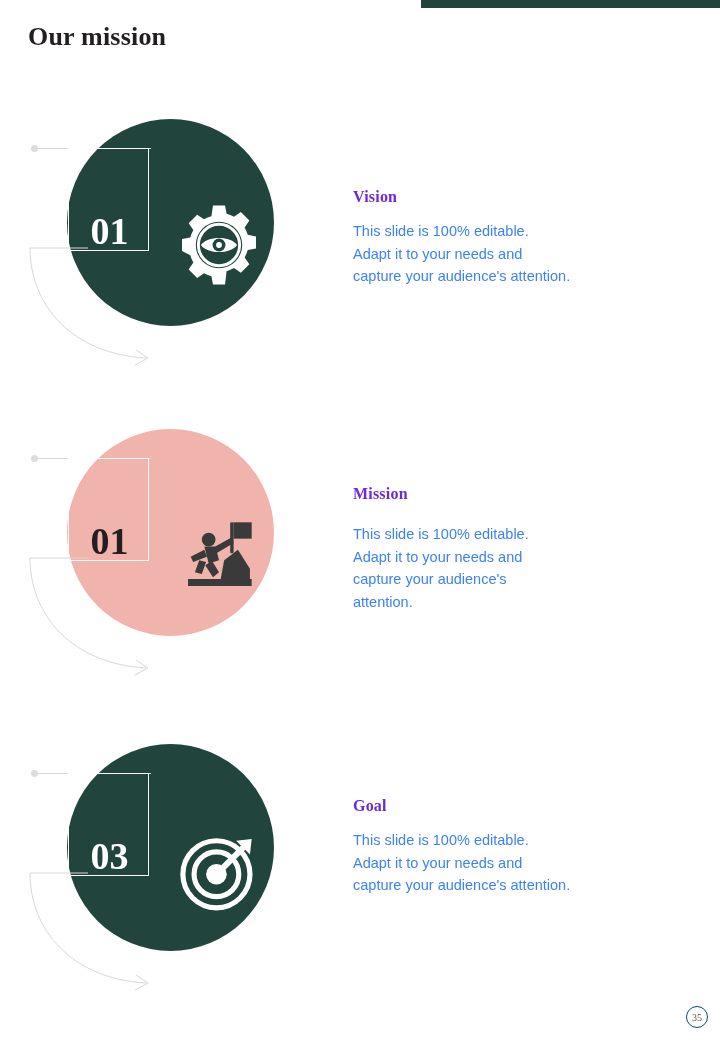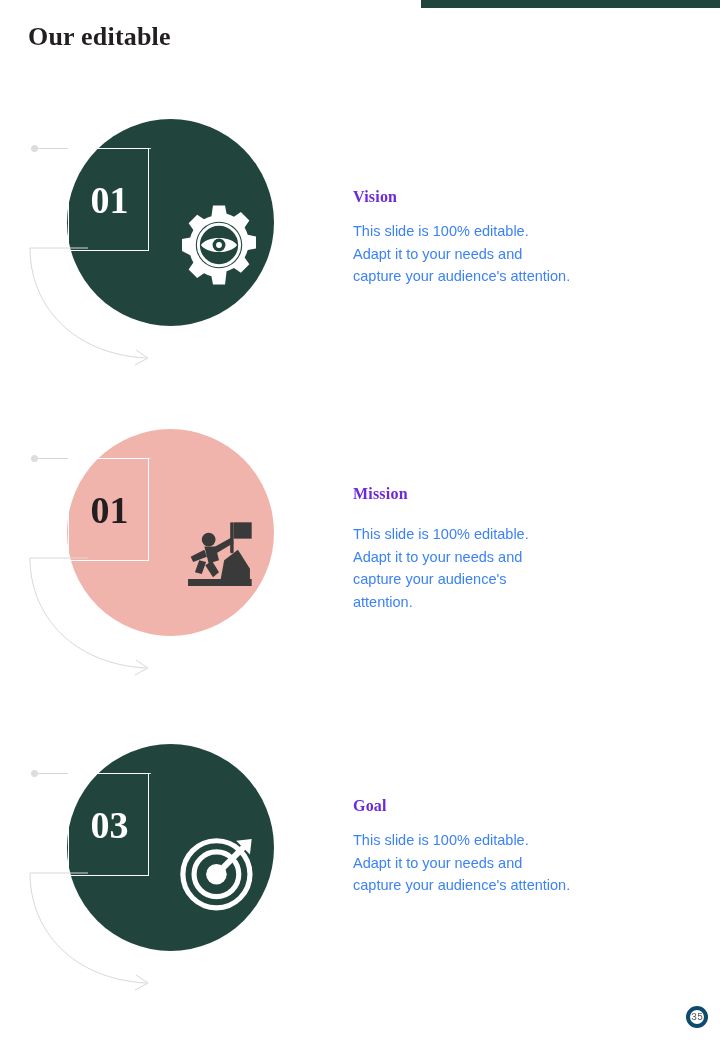--- a/index.html
+++ b/index.html
@@ -70,21 +70,21 @@
 
   .num-box {
     position: absolute;
     left: 68px;
     top: 38px;
     width: 81px;
     height: 103px;
     border: 1px solid #FFFFFF;
     box-sizing: border-box;
     display: flex;
-    align-items: center;
+    align-items: flex-end;
     justify-content: center;
   }
   .num-box.light-border { border-color: #FFFFFF; }
 
   .num {
     font-family: "Liberation Serif", serif;
     font-weight: bold;
     font-size: 38px;
     line-height: 1;
     margin-left: 2px;
@@ -170,36 +170,36 @@
   .w-narrow { width: 240px; }
 
   
   .page-badge {
     position: absolute;
     right: 12px;
     bottom: 12px;
     width: 22px;
     height: 22px;
     border-radius: 50%;
-    border: 4px solid #0c4a6e;
+    border: 1px solid #0c4a6e;
     color: #5A5A5A;
-    font-family: Liberation Mono, monospace;
+    font-family: Liberation Serif, serif;
     font-size: 10px;
     display: flex;
     align-items: center;
     justify-content: center;
     box-sizing: border-box;
   }
 </style>
 </head>
 <body>
 
 <div class="top-bar"></div>
 
-<div class="page-title">Our editable</div>
+<div class="page-title">Our mission</div>
 
 <div class="row row-1">
 
   <div class="graphic">
 
     <div class="circle green"></div>
 
     <div class="leader">
       <span class="dot"></span>
       <span class="line"></span>

